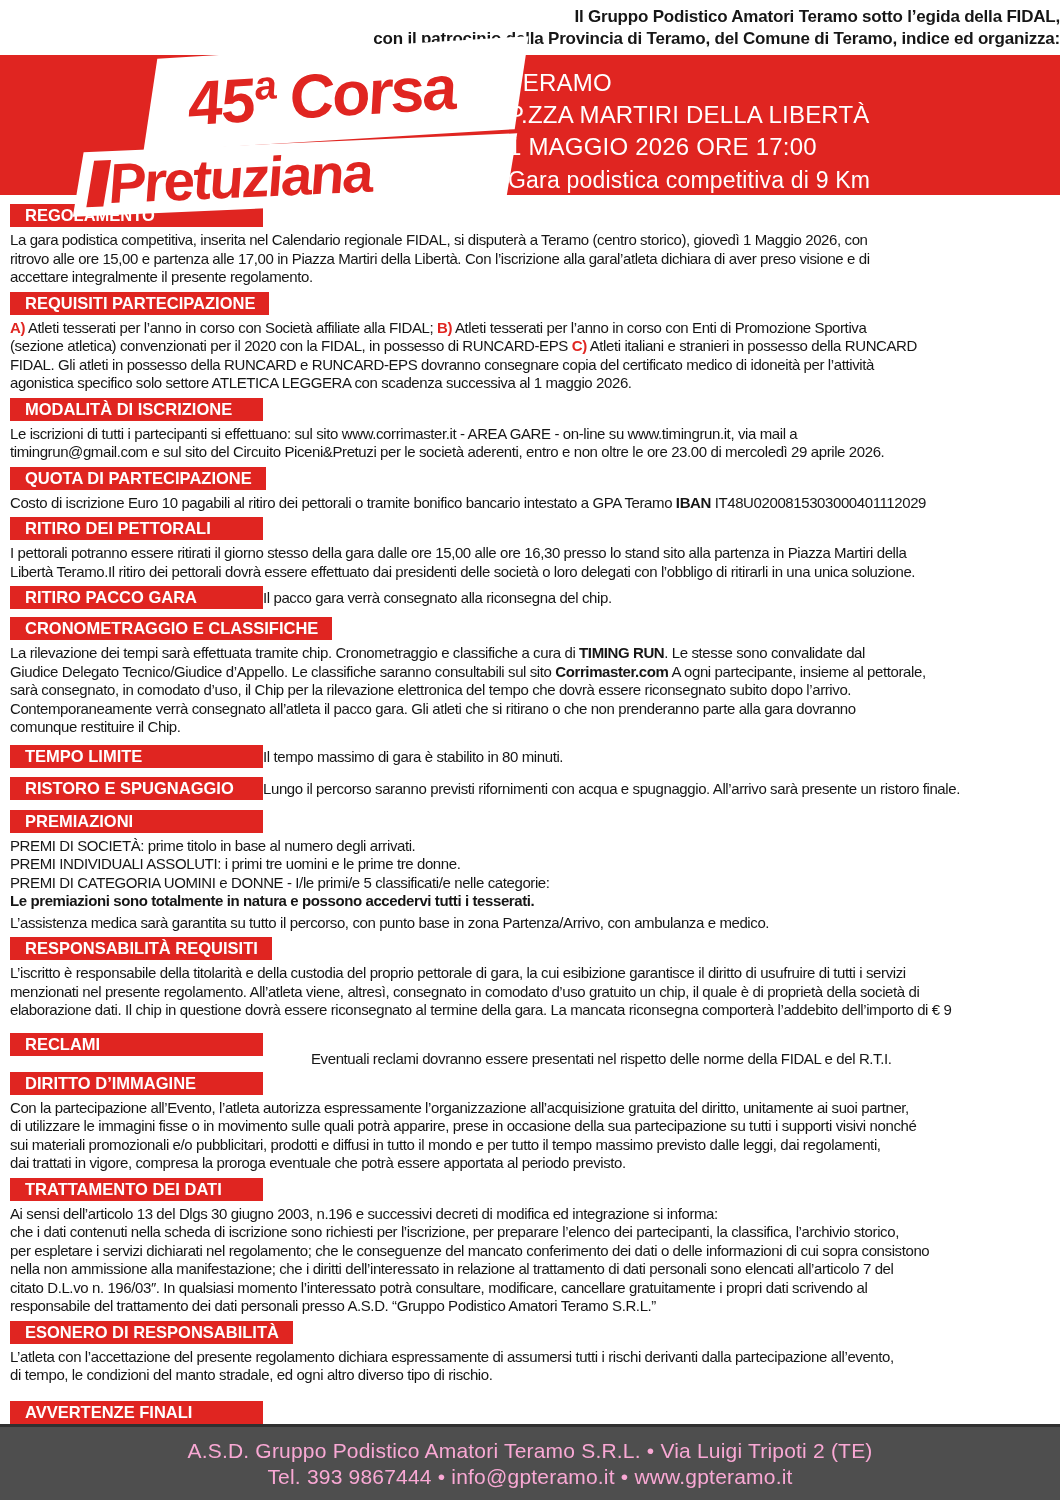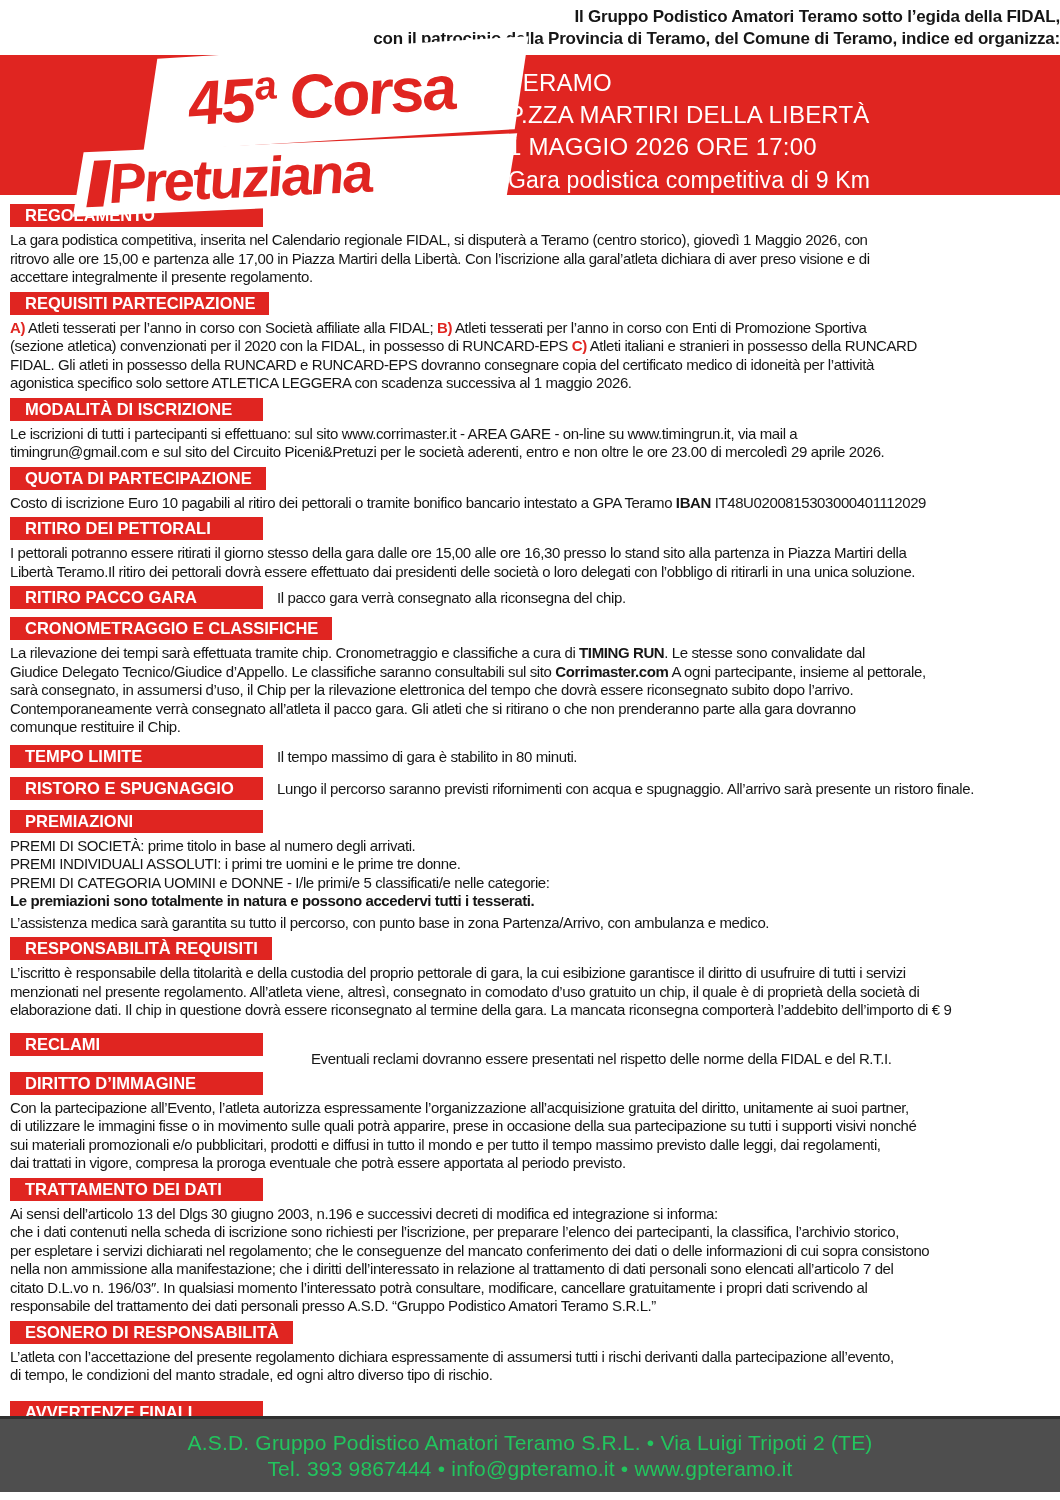--- a/index.html
+++ b/index.html
@@ -29,34 +29,34 @@
   .band-right .sub-line{font-size:23px;line-height:30px;margin-top:2px;letter-spacing:0.2px;white-space:nowrap;}
   
   .sections{padding:6px 12px 0 10px;}
   .section{margin-bottom:2px;}
   .sec-row{display:flex;align-items:center;}
   .sec-bar{
     display:inline-block;background:var(--red);color:#fff;font-weight:bold;
     font-size:16.5px;line-height:23px;height:23px;min-width:253px;
     padding:0 14px 0 15px;margin:3px 0 3px 0;white-space:nowrap;
   }
-  .inline-text{font-size:15px;letter-spacing:-0.4px;margin-left:14px;white-space:nowrap;}
+  .inline-text{font-size:15px;letter-spacing:-0.4px;white-space:nowrap;}
   .sec-body{padding-top:1px;}
   .line{font-size:15px;line-height:18.5px;height:18.5px;letter-spacing:-0.4px;white-space:nowrap;overflow:hidden;}
   .line span.b, .inline-text span.b{font-weight:bold;}
   .line span.r, .inline-text span.r{color:var(--red);font-weight:bold;}
   [data-name="section-reclami"] .inline-text{margin-left:48px;margin-top:28px;}
   [data-name="section-avvertenze-finali"]{margin-top:13px;}
   [data-name="section-tempo-limite"]{margin:5px 0 3px 0;}
   [data-name="section-ristoro-e-spugnaggio"]{margin:3px 0 4px 0;}
   [data-name="section-ritiro-pacco-gara"]{margin:2px 0;}
   
   .footer{
-    position:absolute;left:0;right:0;bottom:8px;height:76px;background:var(--footer);
-    border-top:3px solid #303030;color:#22c55e;text-align:center;
+    position:absolute;left:0;right:0;bottom:0;height:76px;background:var(--footer);
+    border-top:3px solid #303030;color:#f9a8d4;text-align:center;
     display:flex;flex-direction:column;justify-content:center;gap:0;
   }
   .footer div{font-size:21px;line-height:26px;letter-spacing:0.2px;}
 </style>
 </head>
 <body>
 
 <div class="page" data-name="flyer-page">
 
   <div class="top-note" data-name="organizer-note">
@@ -141,21 +141,21 @@
 
     </div>
       <div class="section" data-name="section-cronometraggio-e-classifiche">
       <div class="sec-row" data-name="section-header-row">
         <div class="sec-bar" data-name="section-title-bar"><span class="sec-title" data-name="section-title">CRONOMETRAGGIO E CLASSIFICHE</span></div>
 
       </div>
       <div class="sec-body" data-name="section-body">
           <div class="line" data-name="text-line"><span>La rilevazione dei tempi sarà effettuata tramite chip. Cronometraggio e classifiche a cura di </span><span class="b">TIMING RUN</span><span>. Le stesse sono convalidate dal</span></div>
           <div class="line" data-name="text-line"><span>Giudice Delegato Tecnico/Giudice d’Appello. Le classifiche saranno consultabili sul sito </span><span class="b">Corrimaster.com</span><span> A ogni partecipante, insieme al pettorale,</span></div>
-          <div class="line" data-name="text-line"><span>sarà consegnato, in assumersi d’uso, il Chip per la rilevazione elettronica del tempo che dovrà essere riconsegnato subito dopo l’arrivo.</span></div>
+          <div class="line" data-name="text-line"><span>sarà consegnato, in comodato d’uso, il Chip per la rilevazione elettronica del tempo che dovrà essere riconsegnato subito dopo l’arrivo.</span></div>
           <div class="line" data-name="text-line"><span>Contemporaneamente verrà consegnato all’atleta il pacco gara.  Gli atleti che si ritirano o che non prenderanno parte alla gara dovranno</span></div>
           <div class="line" data-name="text-line"><span>comunque restituire il Chip.</span></div>
         </div>
     </div>
       <div class="section" data-name="section-tempo-limite">
       <div class="sec-row" data-name="section-header-row">
         <div class="sec-bar" data-name="section-title-bar"><span class="sec-title" data-name="section-title">TEMPO LIMITE</span></div>
         <span class="inline-text" data-name="section-inline-text"><span>Il tempo massimo di gara è stabilito in 80 minuti.</span></span>
       </div>
 

